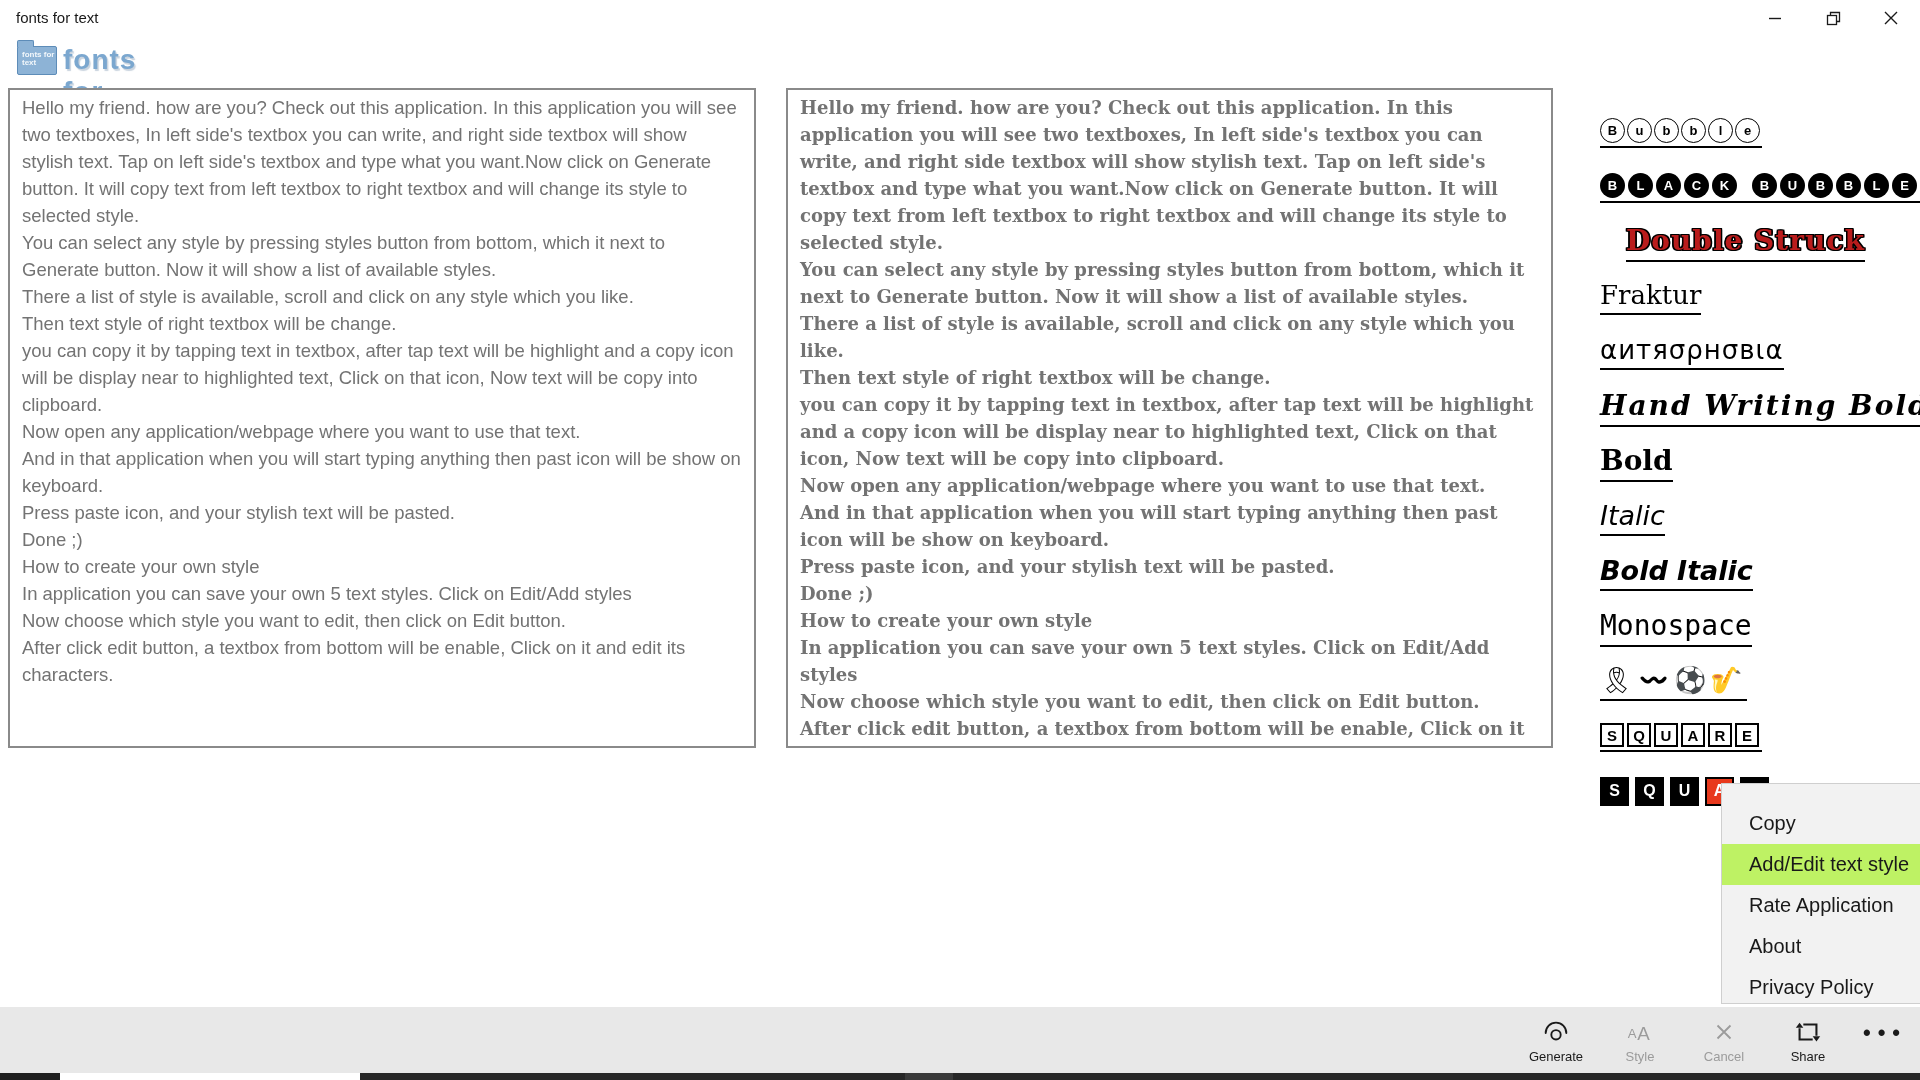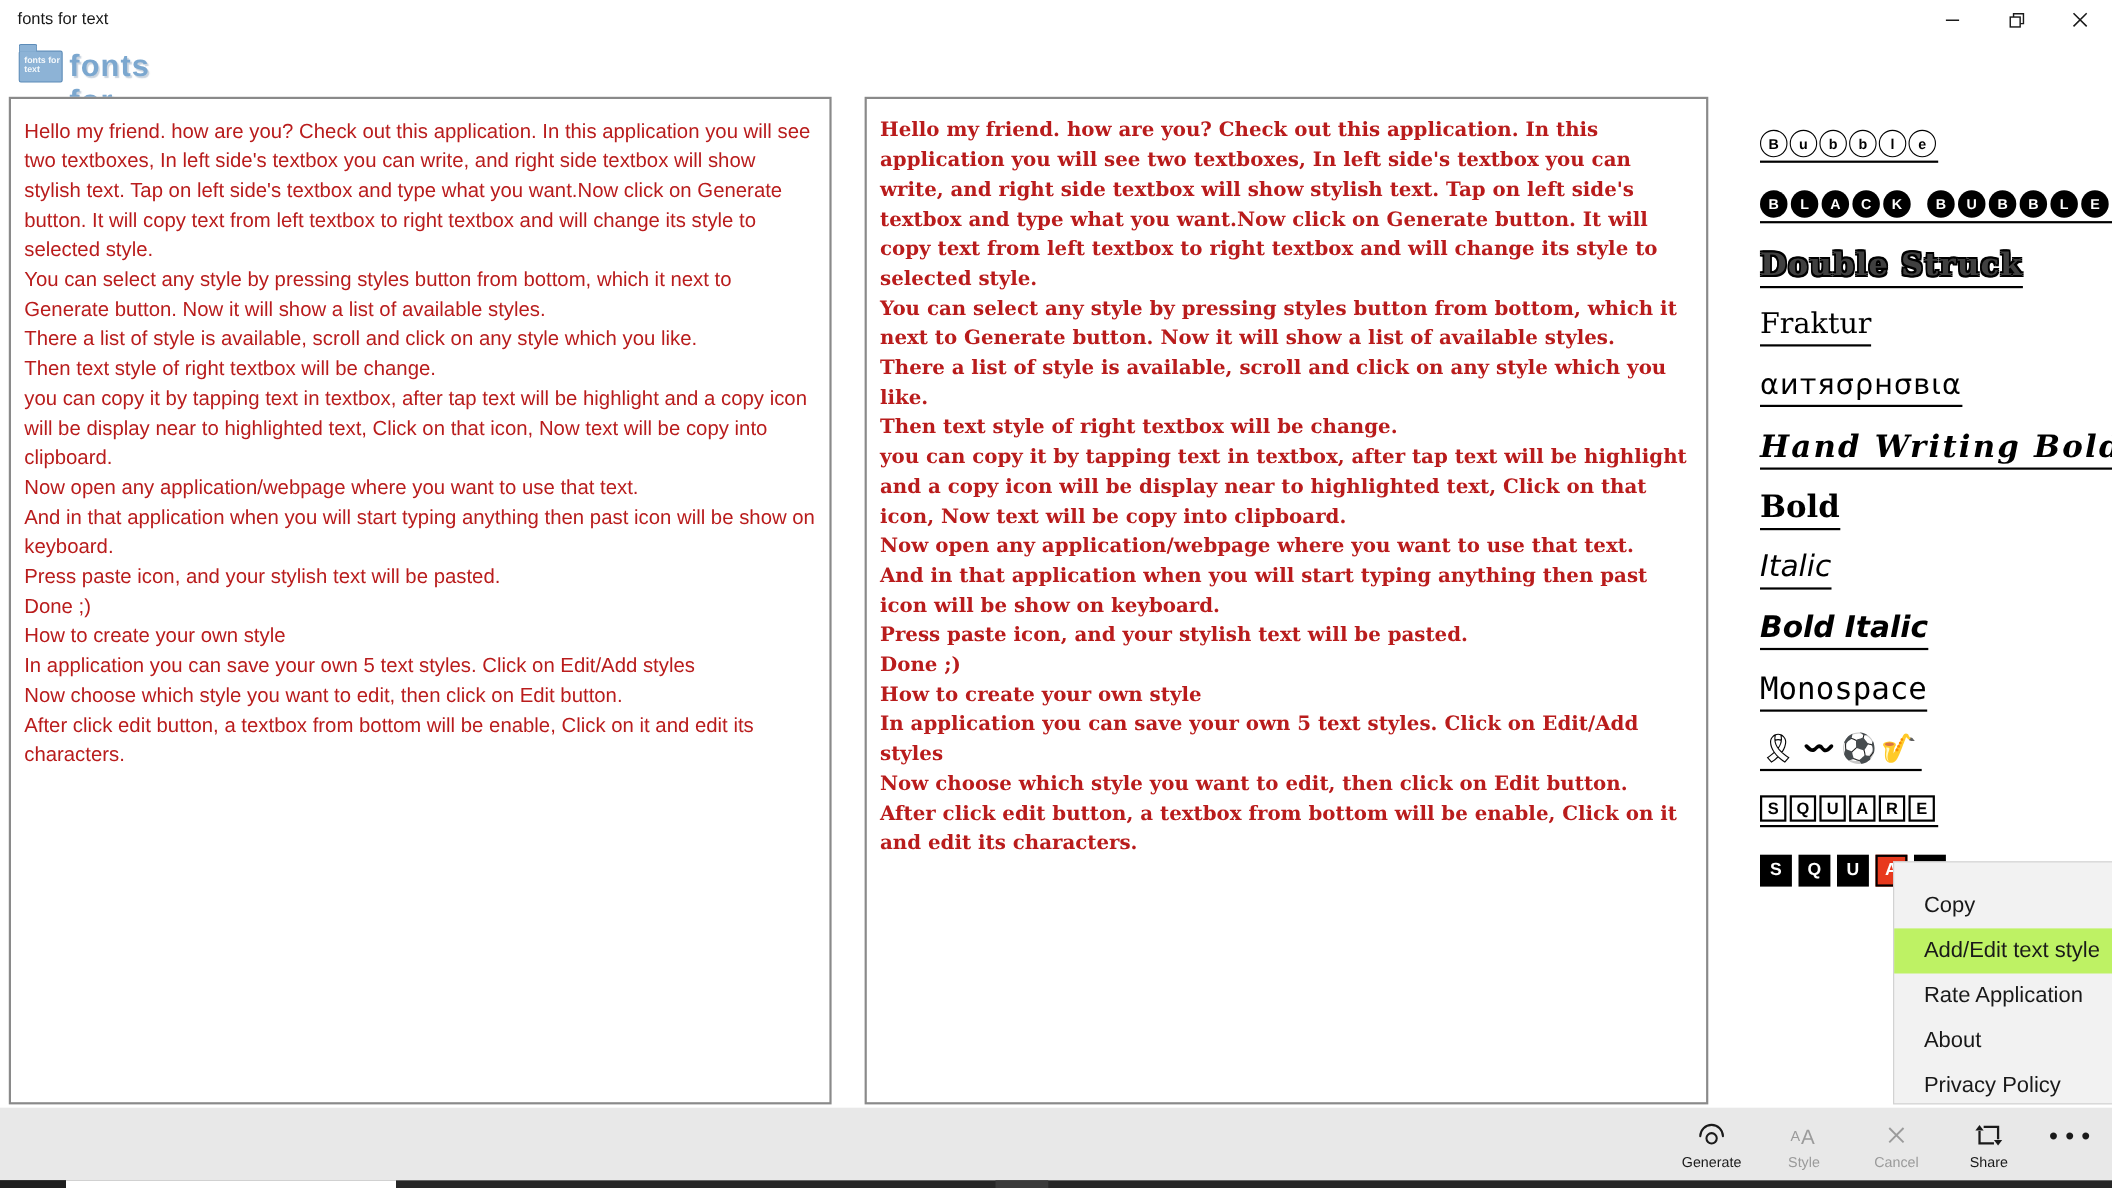--- a/index.html
+++ b/index.html
@@ -18,45 +18,45 @@
   .folder { position:absolute; left:17px; top:8px; width:40px; height:29px;
             background:#8db3d6; border:1px solid #5d8cb8; border-radius:2px; box-sizing:border-box; }
   .folder:before { content:""; position:absolute; top:-7px; left:-1px; width:17px; height:7px;
             background:#8db3d6; border:1px solid #5d8cb8; border-bottom:none; border-radius:2px 2px 0 0; box-sizing:border-box; }
   .folder-label { position:absolute; left:4px; top:4px; width:34px; font-size:8px; line-height:8px;
             font-weight:bold; color:#f2f7fb; letter-spacing:0; }
   .logo-text { position:absolute; left:63px; top:6px; font-size:28px; font-weight:bold; color:#7ba7cf;
             letter-spacing:1px; word-spacing:8px; text-shadow:1.5px 1.5px 1px rgba(100,130,160,0.35); }
 
   
-  .pane { position:absolute; top:88px; height:916px; box-sizing:border-box;
-          border:2px solid #8a8a8a; background:#ffffff; padding:15px 12px;
-          white-space:pre-wrap; overflow:hidden; color:#b91c1c; }
+  .pane { position:absolute; top:88px; height:660px; box-sizing:border-box;
+          border:2px solid #8a8a8a; background:#ffffff; padding:4px 12px;
+          white-space:pre-wrap; overflow:hidden; color:#737373; }
   .pane-left  { left:8px;   width:748px; font:18.5px/27px "Liberation Sans", sans-serif; }
   .pane-right { left:786px; width:767px; font:bold 18px/27px "DejaVu Serif", serif; }
 
   
   .style-list { position:absolute; left:1600px; top:105px; width:310px; }
   .style-row { height:55px; display:flex; align-items:center; cursor:default; }
   .style-label { border-bottom:2.5px solid #000; padding-bottom:3px; color:#000; white-space:nowrap; display:inline-flex; align-items:center; }
   .style-label.no-underline { border-bottom:none; }
   .glyph { display:inline-flex; align-items:center; justify-content:center; box-sizing:border-box; }
   .glyph.circle { width:25px; height:25px; border:1.7px solid #000; border-radius:50%;
                   font:bold 13px "Liberation Sans",sans-serif; margin-right:2px; background:#fff; }
   .glyph.circle-filled { width:25px; height:25px; border-radius:50%; background:#000; color:#fff;
                   font:bold 13px "Liberation Sans",sans-serif; margin-right:3px; }
   .glyph.box { width:24px; height:24px; border:2.2px solid #000;
                   font:bold 15px "Liberation Sans",sans-serif; margin-right:3px; background:#fff; }
   .glyph.box-filled { width:29px; height:29px; background:#000; color:#fff;
                   font:bold 16px "Liberation Sans",sans-serif; margin-right:6px; }
   .glyph.box-filled.accent { background:#e8391d; border:2px solid #000; }
   .glyph-space { display:inline-block; width:12px; }
-  .decor-double-struck { font:600 28px "DejaVu Serif",serif; color:#404040; letter-spacing:1px;
+  .decor-double-struck { font:600 28px "DejaVu Serif",serif; color:#b91c1c; letter-spacing:1px;
         text-shadow:-1.4px -1.4px 0 #000, 1.4px -1.4px 0 #000, -1.4px 1.4px 0 #000, 1.4px 1.4px 0 #000,
-                    -1.4px 0 0 #000, 1.4px 0 0 #000, 0 -1.4px 0 #000, 0 1.4px 0 #000; }
+                    -1.4px 0 0 #000, 1.4px 0 0 #000, 0 -1.4px 0 #000, 0 1.4px 0 #000;margin-left:26px; }
   .decor-fraktur       { font:500 26px "DejaVu Serif",serif;text-align:center; }
   .decor-fraktur-bold  { font:bold 27px "DejaVu Serif",serif; }
   .decor-currency      { font:500 27px "DejaVu Serif",serif; text-decoration:line-through; letter-spacing:1px; }
   .decor-antro         { font:400 26px "DejaVu Sans",sans-serif; letter-spacing:1px; }
   .decor-hand          { font:italic 500 27px "DejaVu Serif",serif; letter-spacing:2px; }
   .decor-hand-bold     { font:italic bold 28px "DejaVu Serif",serif; letter-spacing:2px; }
   .decor-bold          { font:bold 28px "DejaVu Serif",serif; }
   .decor-italic        { font:italic 400 27px "DejaVu Sans",sans-serif; }
   .decor-bold-italic   { font:italic bold 27px "DejaVu Sans",sans-serif; }
   .decor-mono          { font:400 28px "DejaVu Sans Mono",monospace; }

